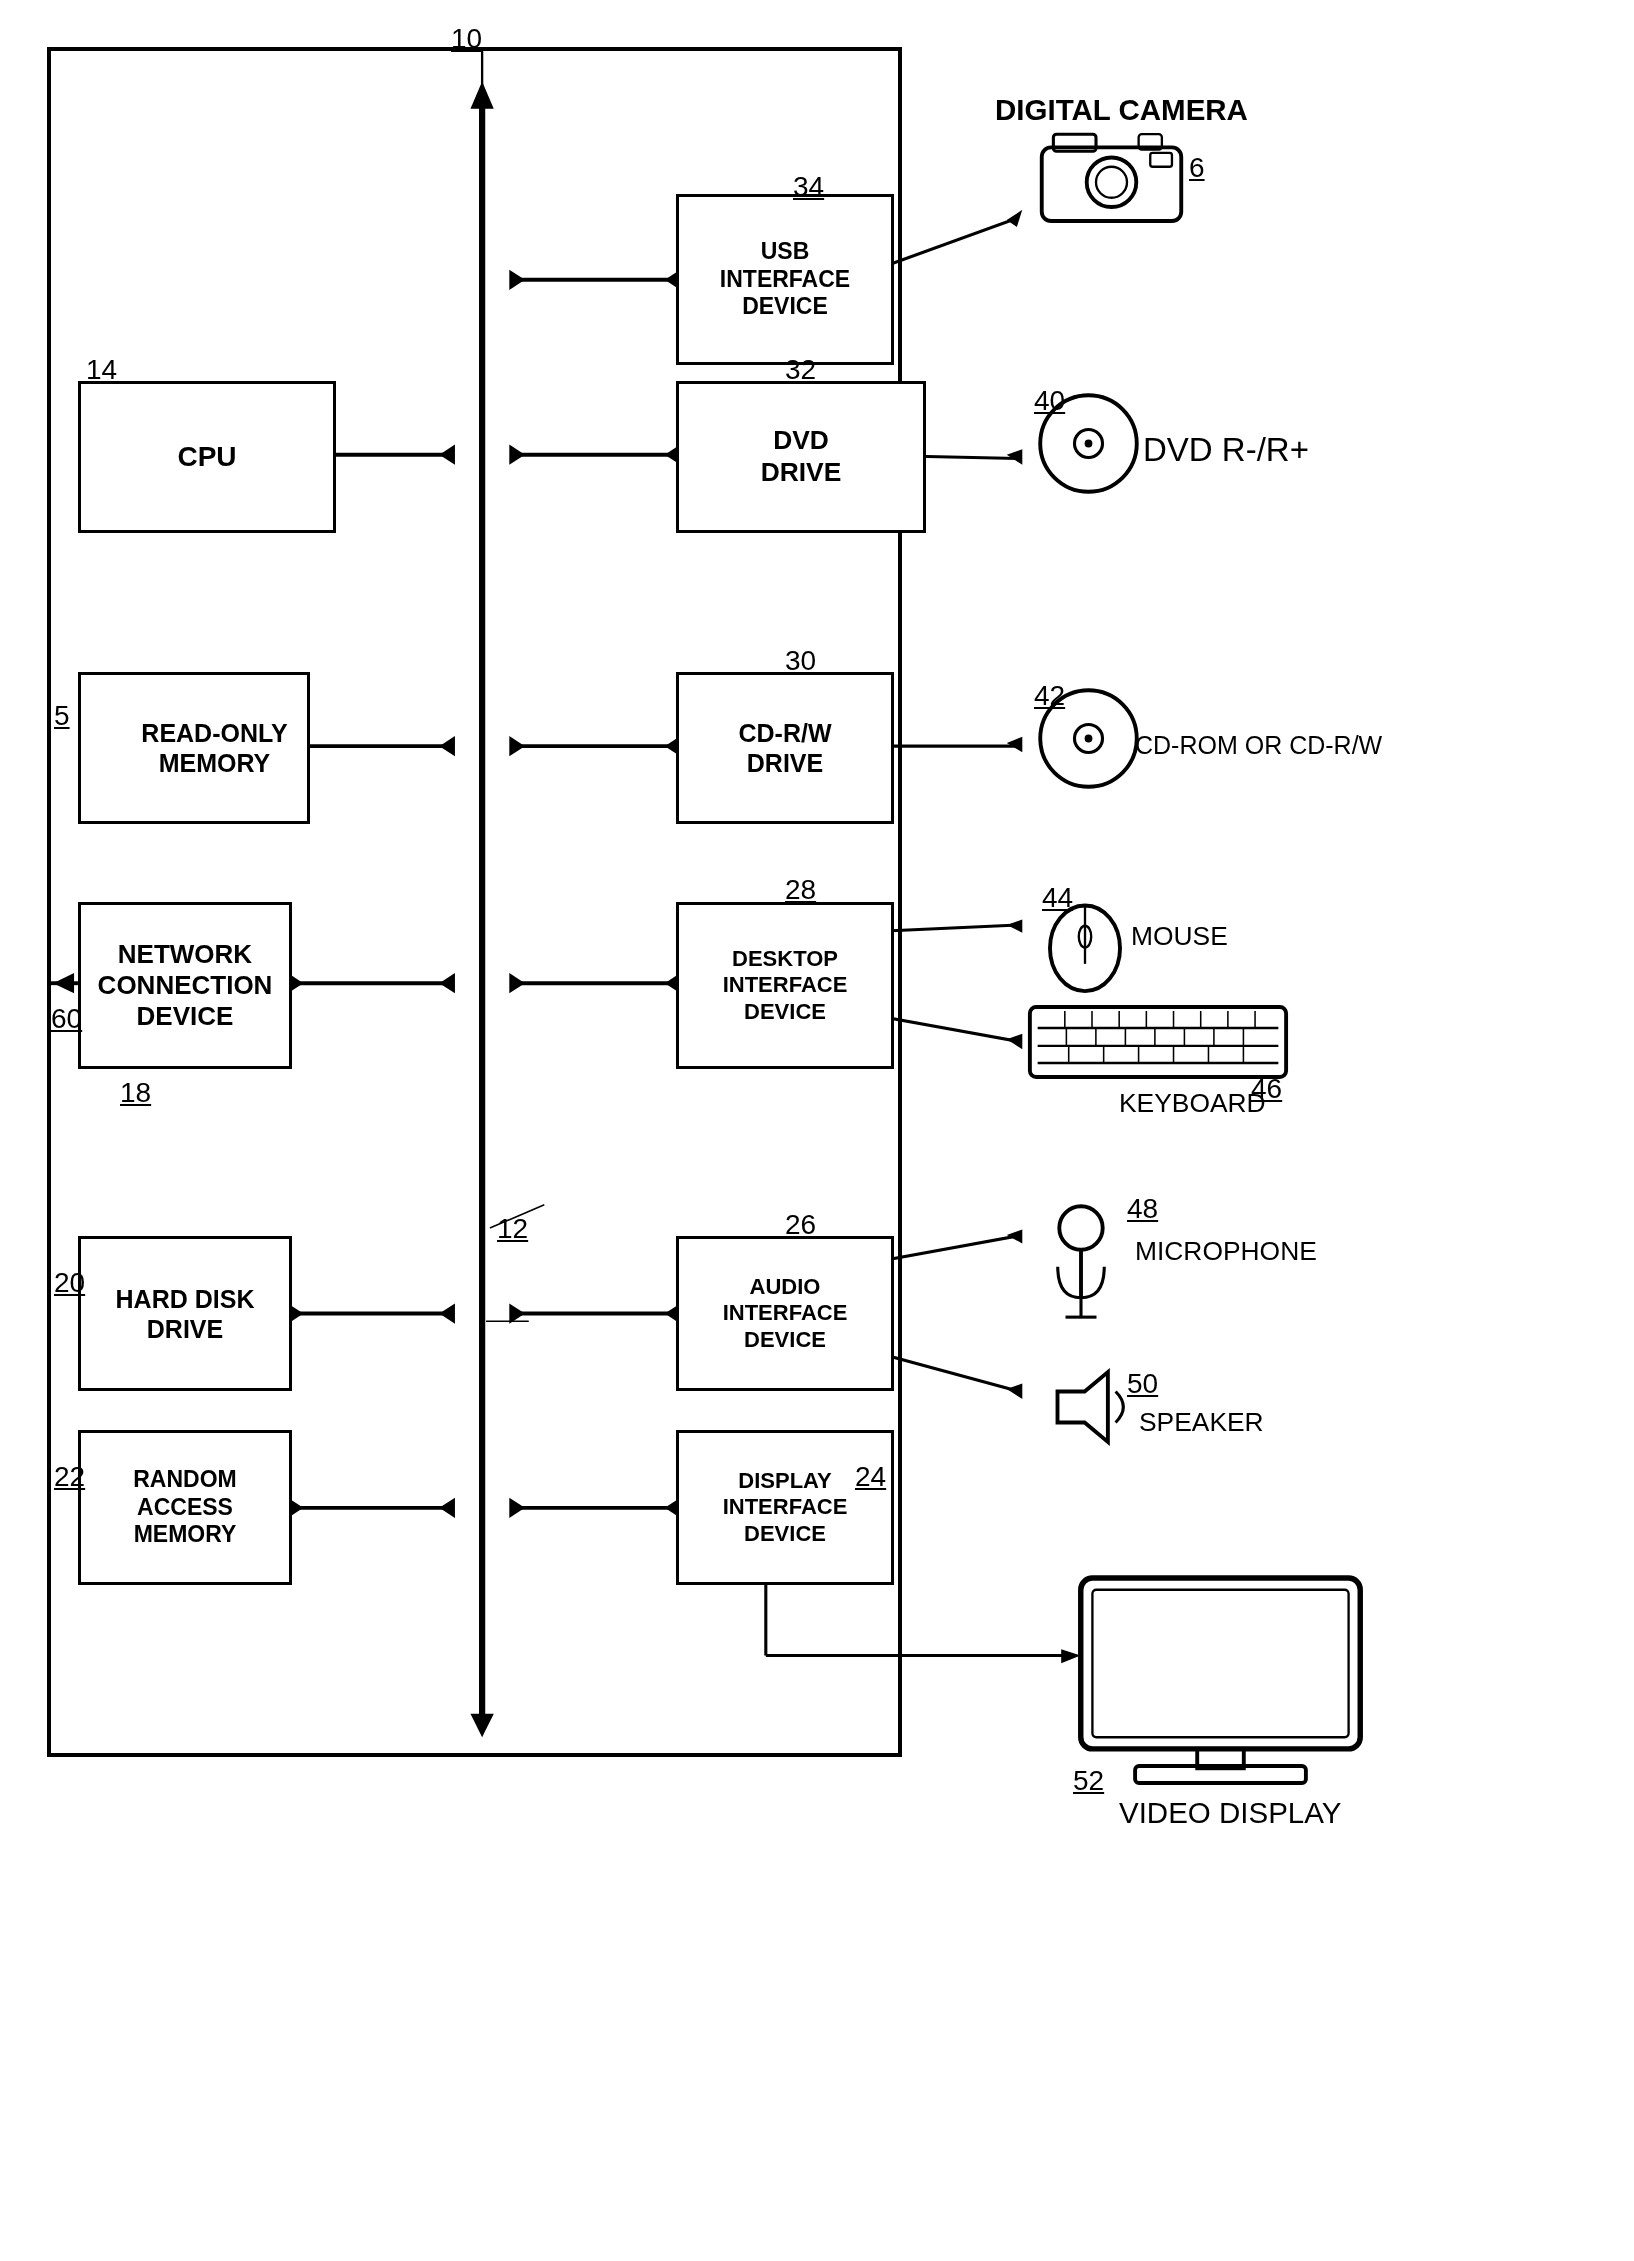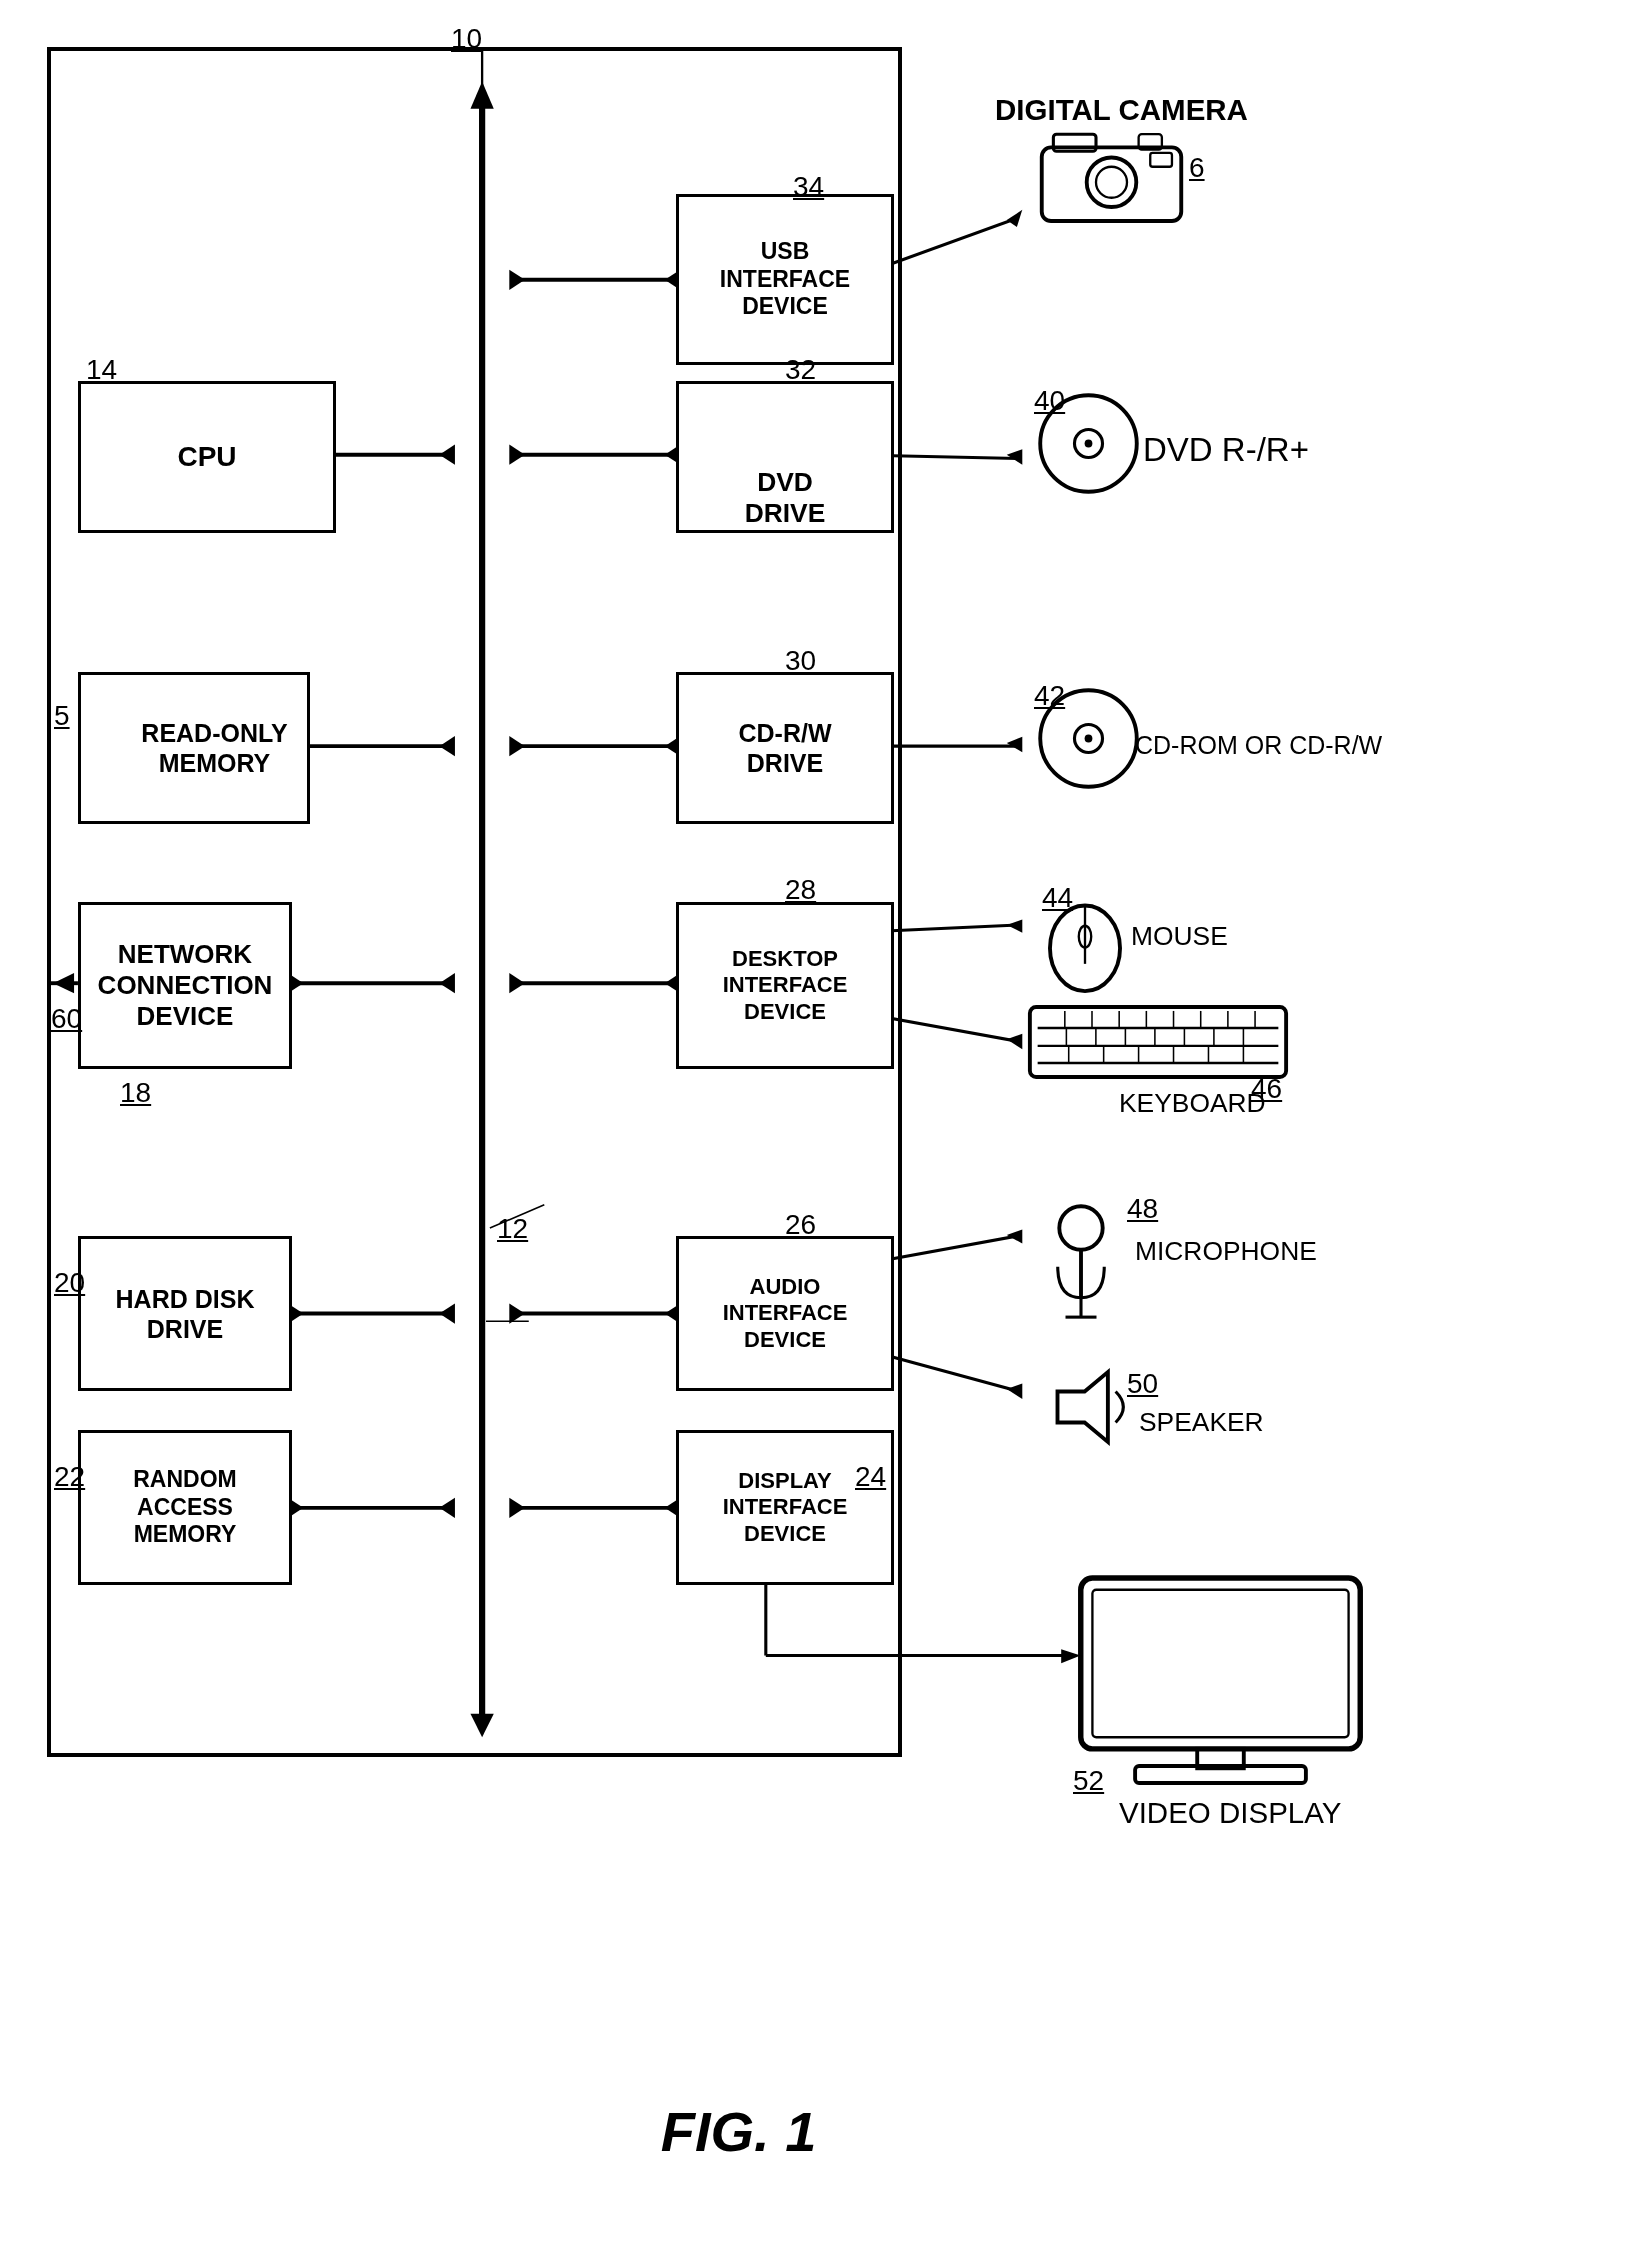--- a/index.html
+++ b/index.html
@@ -193,21 +193,21 @@
   <div class="comp-box" style="left: 78px; top: 1430px; width: 214px; height: 155px; font-size: 23px;">
     <span>RANDOM<br>ACCESS<br>MEMORY</span>
   </div>
   <span class="ref-label" style="left: 54px; top: 1461px;">22</span>
 
   <div class="comp-box" style="left: 676px; top: 194px; width: 218px; height: 171px; font-size: 23px;">
     <span>USB<br>INTERFACE<br>DEVICE</span>
   </div>
   <span class="ref-label" style="left: 793px; top: 171px;">34</span>
 
-  <div class="comp-box" style="left: 676px; top: 381px; width: 218px; height: 152px; font-size: 26.4px; align-items: flex-end;">
+  <div class="comp-box" style="left: 676px; top: 381px; width: 250px; height: 152px; font-size: 26.4px;">
     <span>DVD<br>DRIVE</span>
   </div>
   <span class="ref-label" style="left: 785px; top: 354px;">32</span>
 
   <div class="comp-box" style="left: 676px; top: 672px; width: 218px; height: 152px; font-size: 25px;">
     <span>CD-R/W<br>DRIVE</span>
   </div>
   <span class="ref-label" style="left: 785px; top: 645px;">30</span>
 
   <div class="comp-box" style="left: 676px; top: 902px; width: 218px; height: 167px; font-size: 22px;">
@@ -353,16 +353,15 @@
       <rect x="160" y="230" width="60" height="25" fill="none" stroke="#000" stroke-width="5"></rect>
 
       <rect x="80" y="252" width="220" height="22" rx="5" fill="none" stroke="#000" stroke-width="5"></rect>
 
       <rect x="25" y="25" width="330" height="190" rx="5" fill="none" stroke="#000" stroke-width="3"></rect>
     </svg>
   </div>
   <span class="ref-label" style="left:1073px; top:1765px;">52</span>
   <span class="icon-label" style="left:1119px; top:1796px; font-size:29.5px; font-weight:normal;">VIDEO DISPLAY</span>
 
-  <div class="fig-label" style="left: 544px; top: 2099px; width: 389px;">FIG. 1</div>
 
 </div>
 
 
 </body></html>

